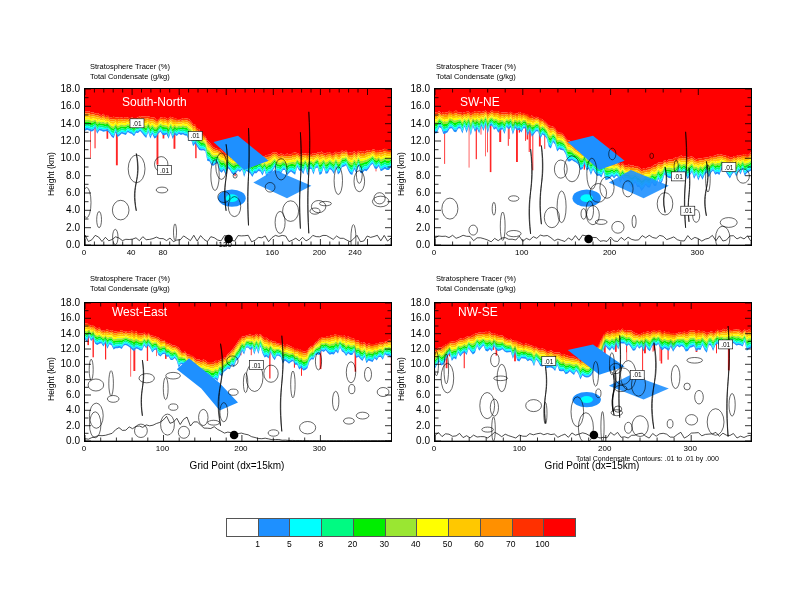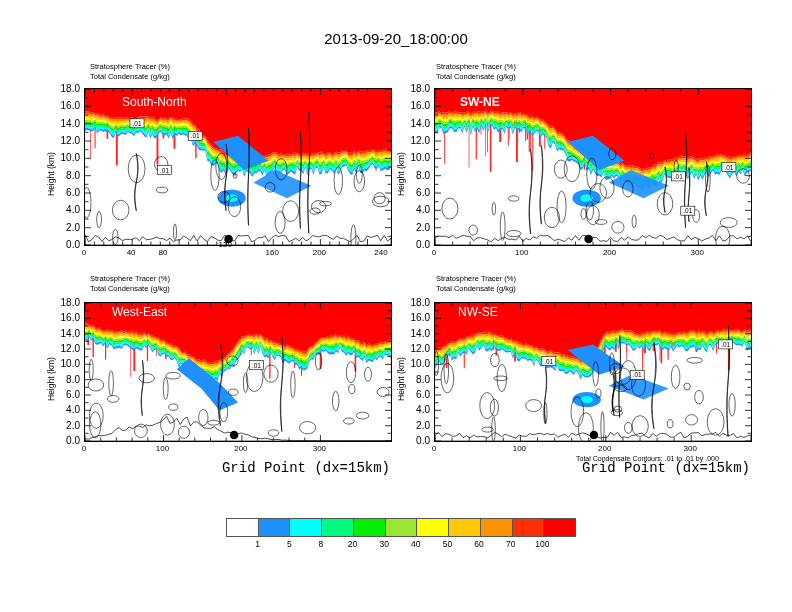--- a/index.html
+++ b/index.html
@@ -10,35 +10,34 @@
          font-size:15px;color:#000;}
   .hdr{position:absolute;font-size:7.5px;color:#000;line-height:10px;white-space:nowrap;}
   .plot{position:absolute;border:1px solid #000;background:#fff;overflow:hidden;}
   .plot svg{display:block;}
   .panel-tag{position:absolute;font-size:12px;color:#fff;font-weight:normal;
              white-space:nowrap;pointer-events:none;}
   .ylab{position:absolute;font-size:8.5px;color:#000;
         transform:rotate(-90deg);transform-origin:left top;white-space:nowrap;}
   .ytick{position:absolute;font-size:10px;color:#000;text-align:right;white-space:nowrap;}
   .xtick{position:absolute;font-size:8px;color:#000;text-align:center;white-space:nowrap;}
-  .xlab{position:absolute;font-size:14px;color:#000;text-align:right;white-space:nowrap;font-family:Liberation Mono, monospace;}
+  .xlab{position:absolute;font-size:10px;color:#000;text-align:center;white-space:nowrap;}
   .note{position:absolute;font-size:7px;color:#000;white-space:nowrap;}
   #cbar{position:absolute;left:226px;top:518px;}
   #cbar .cells{display:flex;border:1px solid #555;width:348px;height:17px;box-sizing:content-box;}
   #cbar .cells div{flex:1 1 0;border-right:1px solid #555;}
   #cbar .cells div:last-child{border-right:none;}
   .cblab{position:absolute;font-size:8.5px;color:#000;text-align:center;
          width:40px;margin-left:-20px;top:21px;}
 </style>
 </head>
 <body>
 
 <div class="page">
 
-  <div id="title">2013-09-20_18:00:00</div>
 
   <div id="panels">
       <div class="hdr" style="left:90px;top:62px;">
         <div>Stratosphere Tracer   (%)</div>
         <div>Total Condensate   (g/kg)</div>
       </div>
       <div class="plot" style="left:84px;top:88px;width:306px;height:156px;">
         <svg width="306" height="156" viewBox="0 0 306 156">
           <path d="M 0 0 L 306.0 0 L 306.0 61.1 L 304.0 60.7 L 301.9 60.4 L 299.9 59.7 L 297.8 60.7 L 295.8 61.2 L 293.8 61.3 L 291.7 61.8 L 289.7 60.7 L 287.6 60.2 L 285.6 61.9 L 283.6 61.1 L 281.5 61.5 L 279.5 63.0 L 277.4 61.9 L 275.4 62.6 L 273.4 61.8 L 271.3 64.2 L 269.3 62.0 L 267.2 64.1 L 265.2 63.5 L 263.2 63.9 L 261.1 61.5 L 259.1 62.4 L 257.0 61.6 L 255.0 63.6 L 253.0 63.3 L 250.9 62.7 L 248.9 64.1 L 246.8 65.3 L 244.8 63.2 L 242.8 63.1 L 240.7 64.6 L 238.7 64.3 L 236.6 62.4 L 234.6 63.8 L 232.6 63.4 L 230.5 64.7 L 228.5 64.0 L 226.4 65.2 L 224.4 64.7 L 222.4 64.3 L 220.3 64.4 L 218.3 63.9 L 216.2 65.6 L 214.2 65.1 L 212.2 64.0 L 210.1 63.5 L 208.1 63.6 L 206.0 65.6 L 204.0 65.2 L 202.0 64.5 L 199.9 66.2 L 197.9 64.9 L 195.8 64.5 L 193.8 65.8 L 191.8 63.5 L 189.7 63.2 L 187.7 63.5 L 185.6 65.4 L 183.6 65.7 L 181.6 66.1 L 179.5 67.2 L 177.5 67.3 L 175.4 65.5 L 173.4 65.9 L 171.4 66.1 L 169.3 65.8 L 167.3 66.6 L 165.2 64.5 L 163.2 66.3 L 161.2 66.1 L 159.1 65.5 L 157.1 65.9 L 155.0 66.2 L 153.0 67.1 L 151.0 65.2 L 148.9 65.3 L 146.9 65.4 L 144.8 65.3 L 142.8 63.1 L 140.8 64.4 L 138.7 63.4 L 136.7 61.5 L 134.6 60.0 L 132.6 59.9 L 130.6 59.3 L 128.5 58.2 L 126.5 56.0 L 124.4 53.3 L 122.4 51.5 L 120.4 47.7 L 118.3 44.9 L 116.3 44.6 L 114.2 40.3 L 112.2 39.5 L 110.2 35.2 L 108.1 35.1 L 106.1 32.4 L 104.0 29.9 L 102.0 29.5 L 100.0 29.2 L 97.9 29.1 L 95.9 30.2 L 93.8 29.9 L 91.8 30.1 L 89.8 28.9 L 87.7 28.4 L 85.7 27.7 L 83.6 29.2 L 81.6 29.6 L 79.6 28.2 L 77.5 28.4 L 75.5 28.2 L 73.4 30.2 L 71.4 30.7 L 69.4 28.6 L 67.3 28.4 L 65.3 28.0 L 63.2 27.2 L 61.2 27.3 L 59.2 27.6 L 57.1 27.4 L 55.1 27.1 L 53.0 28.2 L 51.0 29.2 L 49.0 29.5 L 46.9 27.9 L 44.9 29.4 L 42.8 28.4 L 40.8 28.1 L 38.8 28.9 L 36.7 28.4 L 34.7 28.0 L 32.6 28.4 L 30.6 28.2 L 28.6 27.8 L 26.5 28.3 L 24.5 28.2 L 22.4 25.8 L 20.4 27.2 L 18.4 24.7 L 16.3 26.6 L 14.3 25.1 L 12.2 24.0 L 10.2 24.4 L 8.2 23.2 L 6.1 23.5 L 4.1 22.0 L 2.0 22.8 L 0.0 22.0 Z" fill="#ff0000"></path>
           <rect x="167.7" y="31.1" width="1.6" height="19.0" fill="#ff0000" opacity="0.85"></rect>
@@ -276,21 +275,21 @@
       <div class="ytick" style="left:52px;top:187.0px;width:28px;">6.0</div>
       <div class="ytick" style="left:52px;top:204.3px;width:28px;">4.0</div>
       <div class="ytick" style="left:52px;top:221.7px;width:28px;">2.0</div>
       <div class="ytick" style="left:52px;top:239.0px;width:28px;">0.0</div>
       <div class="xtick" style="left:64.0px;top:248px;width:40px;">0</div>
       <div class="xtick" style="left:111.1px;top:248px;width:40px;">40</div>
       <div class="xtick" style="left:143px;top:248px;width:40px;">80</div>
       <div class="xtick" style="left:205.2px;top:240px;width:40px;">120</div>
       <div class="xtick" style="left:252.3px;top:248px;width:40px;">160</div>
       <div class="xtick" style="left:299.4px;top:248px;width:40px;">200</div>
-      <div class="xtick" style="left:361px;top:248px;width:40px;">240</div>
+      <div class="xtick" style="left:335px;top:248px;width:40px;">240</div>
       <div class="hdr" style="left:436px;top:62px;">
         <div>Stratosphere Tracer   (%)</div>
         <div>Total Condensate   (g/kg)</div>
       </div>
       <div class="plot" style="left:434px;top:88px;width:316px;height:156px;">
         <svg width="316" height="156" viewBox="0 0 316 156">
           <path d="M 0 0 L 316.0 0 L 316.0 63.1 L 313.9 65.8 L 311.8 66.0 L 309.7 64.9 L 307.6 65.4 L 305.5 66.5 L 303.4 66.0 L 301.3 66.9 L 299.1 67.0 L 297.0 68.5 L 294.9 68.3 L 292.8 67.1 L 290.7 66.6 L 288.6 66.3 L 286.5 65.4 L 284.4 65.1 L 282.3 65.5 L 280.2 66.5 L 278.1 67.0 L 276.0 66.9 L 273.9 68.1 L 271.8 68.4 L 269.7 68.8 L 267.5 69.0 L 265.4 69.4 L 263.3 69.5 L 261.2 70.4 L 259.1 68.9 L 257.0 67.6 L 254.9 67.8 L 252.8 68.7 L 250.7 67.3 L 248.6 67.9 L 246.5 66.5 L 244.4 67.3 L 242.3 69.1 L 240.2 68.6 L 238.1 70.0 L 235.9 70.4 L 233.8 70.3 L 231.7 72.2 L 229.6 71.1 L 227.5 73.3 L 225.4 73.3 L 223.3 73.5 L 221.2 75.3 L 219.1 75.8 L 217.0 77.4 L 214.9 78.4 L 212.8 78.5 L 210.7 80.0 L 208.6 79.4 L 206.5 80.2 L 204.3 78.4 L 202.2 76.9 L 200.1 77.5 L 198.0 76.2 L 195.9 76.8 L 193.8 75.6 L 191.7 76.4 L 189.6 76.3 L 187.5 73.8 L 185.4 75.2 L 183.3 73.1 L 181.2 72.0 L 179.1 72.5 L 177.0 72.3 L 174.9 71.3 L 172.7 69.9 L 170.6 69.1 L 168.5 67.5 L 166.4 67.7 L 164.3 67.2 L 162.2 65.3 L 160.1 65.9 L 158.0 64.9 L 155.9 63.6 L 153.8 61.4 L 151.7 61.7 L 149.6 59.6 L 147.5 61.1 L 145.4 58.7 L 143.3 59.2 L 141.1 58.2 L 139.0 57.1 L 136.9 54.0 L 134.8 51.6 L 132.7 51.2 L 130.6 48.9 L 128.5 45.7 L 126.4 43.7 L 124.3 43.7 L 122.2 42.2 L 120.1 39.5 L 118.0 37.5 L 115.9 37.0 L 113.8 36.4 L 111.7 34.3 L 109.5 32.1 L 107.4 30.2 L 105.3 29.4 L 103.2 28.4 L 101.1 27.8 L 99.0 28.4 L 96.9 26.5 L 94.8 27.4 L 92.7 25.1 L 90.6 25.0 L 88.5 24.0 L 86.4 24.1 L 84.3 22.8 L 82.2 24.8 L 80.1 23.9 L 77.9 24.1 L 75.8 22.7 L 73.7 24.1 L 71.6 23.5 L 69.5 23.4 L 67.4 23.6 L 65.3 23.5 L 63.2 22.0 L 61.1 22.0 L 59.0 22.2 L 56.9 21.6 L 54.8 22.9 L 52.7 23.2 L 50.6 21.4 L 48.5 22.4 L 46.3 22.9 L 44.2 22.6 L 42.1 22.1 L 40.0 22.3 L 37.9 23.1 L 35.8 24.4 L 33.7 22.5 L 31.6 22.7 L 29.5 23.3 L 27.4 24.1 L 25.3 23.2 L 23.2 23.7 L 21.1 21.5 L 19.0 22.4 L 16.9 23.2 L 14.7 21.4 L 12.6 23.8 L 10.5 23.2 L 8.4 22.9 L 6.3 24.3 L 4.2 22.2 L 2.1 23.4 L 0.0 23.3 Z" fill="#ff0000"></path>
           <rect x="52.1" y="16.5" width="0.8" height="46.8" fill="#ff0000" opacity="0.85"></rect>
           <rect x="50.3" y="32.6" width="0.7" height="34.7" fill="#ff0000" opacity="0.85"></rect>
           <rect x="88.9" y="7.5" width="0.8" height="26.2" fill="#ff0000" opacity="0.85"></rect>
@@ -482,21 +481,21 @@
           <line x1="0" y1="26.0" x2="3.5" y2="26.0" stroke="#000" stroke-width="0.8"></line>
           <line x1="316" y1="26.0" x2="312.5" y2="26.0" stroke="#000" stroke-width="0.8"></line>
           <line x1="0" y1="17.3" x2="6" y2="17.3" stroke="#000" stroke-width="0.8"></line>
           <line x1="316" y1="17.3" x2="310.0" y2="17.3" stroke="#000" stroke-width="0.8"></line>
           <line x1="0" y1="8.7" x2="3.5" y2="8.7" stroke="#000" stroke-width="0.8"></line>
           <line x1="316" y1="8.7" x2="312.5" y2="8.7" stroke="#000" stroke-width="0.8"></line>
           <line x1="0" y1="0.0" x2="6" y2="0.0" stroke="#000" stroke-width="0.8"></line>
           <line x1="316" y1="0.0" x2="310.0" y2="0.0" stroke="#000" stroke-width="0.8"></line>
         </svg>
       </div>
-      <div class="panel-tag" style="left:460px;top:95px;font-weight:bold;">SW-NE</div>
+      <div class="panel-tag" style="left:460px;top:95px;">SW-NE</div>
       <div class="ylab" style="left:396px;top:196px;">Height (km)</div>
       <div class="ytick" style="left:402px;top:83.0px;width:28px;">18.0</div>
       <div class="ytick" style="left:402px;top:100.3px;width:28px;">16.0</div>
       <div class="ytick" style="left:402px;top:117.7px;width:28px;">14.0</div>
       <div class="ytick" style="left:402px;top:135.0px;width:28px;">12.0</div>
       <div class="ytick" style="left:402px;top:152.3px;width:28px;">10.0</div>
       <div class="ytick" style="left:402px;top:169.7px;width:28px;">8.0</div>
       <div class="ytick" style="left:402px;top:187.0px;width:28px;">6.0</div>
       <div class="ytick" style="left:402px;top:204.3px;width:28px;">4.0</div>
       <div class="ytick" style="left:402px;top:221.7px;width:28px;">2.0</div>

